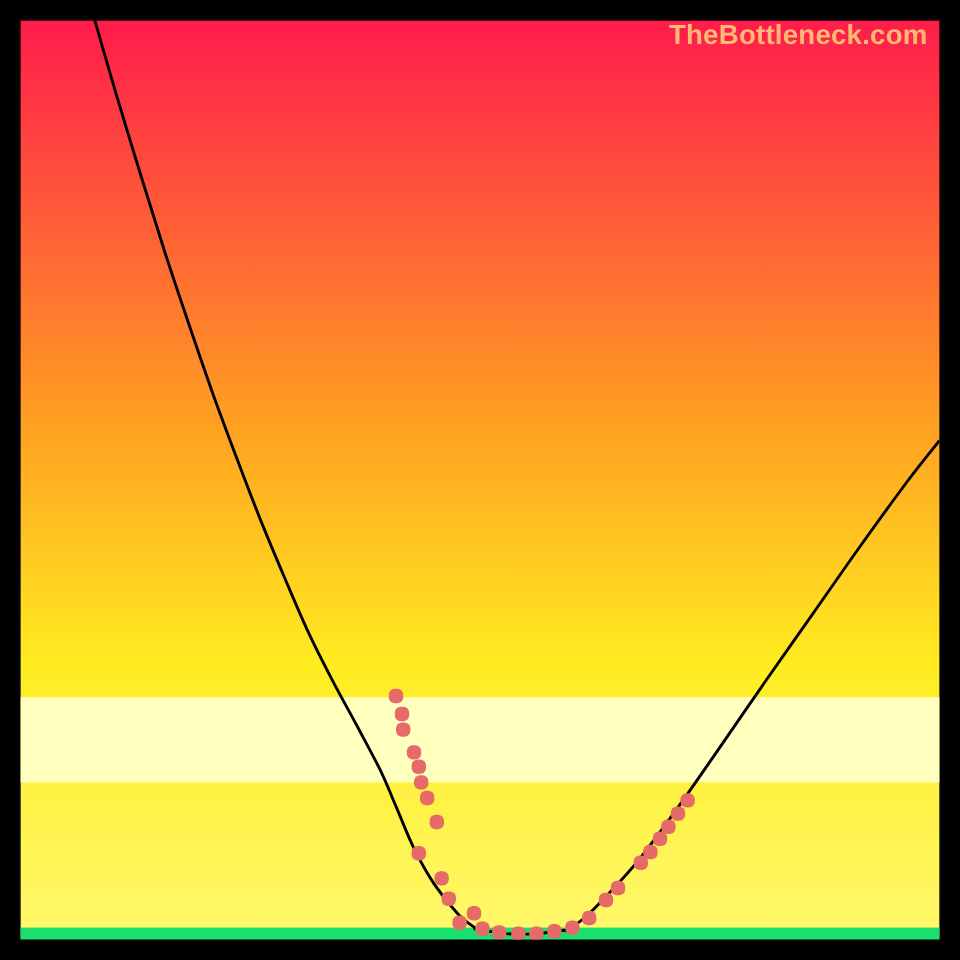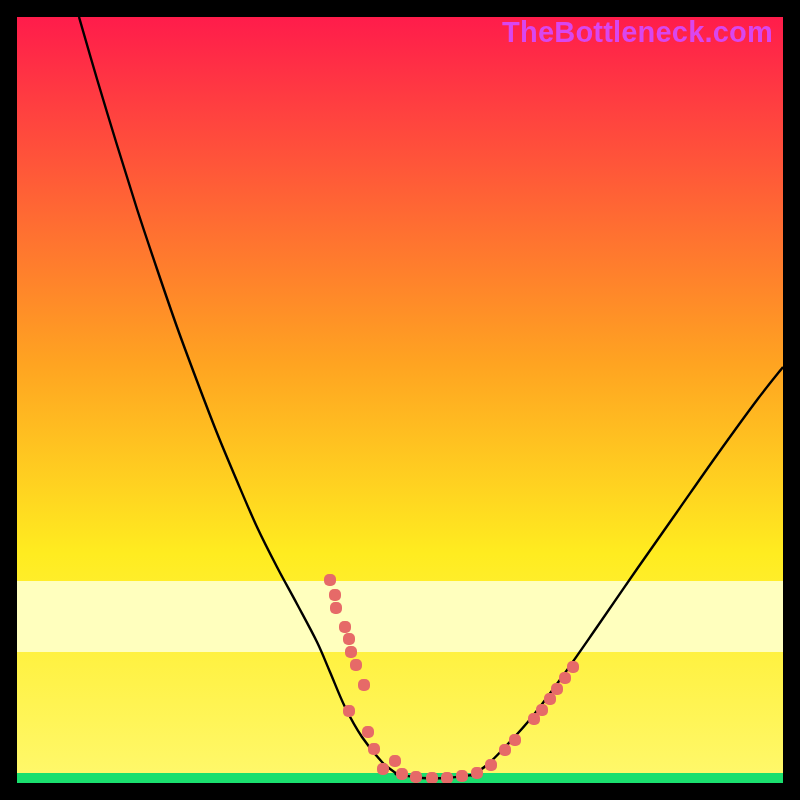--- a/index.html
+++ b/index.html
@@ -16,22 +16,22 @@
     top: 17px;
     width: 766px;
     height: 766px;
     background: #000;
   }
   .attribution {
     position: absolute;
     top: -1px;
     right: 10px;
     font-family: Arial, Helvetica, sans-serif;
-    font-size: 29px;
-    color: #d946ef;
+    font-size: 23px;
+    color: #fdba74;
     font-weight: 600;
     letter-spacing: 0.2px;
   }
   svg {
     display: block;
   }
 </style>
 </head>
 <body>
 

